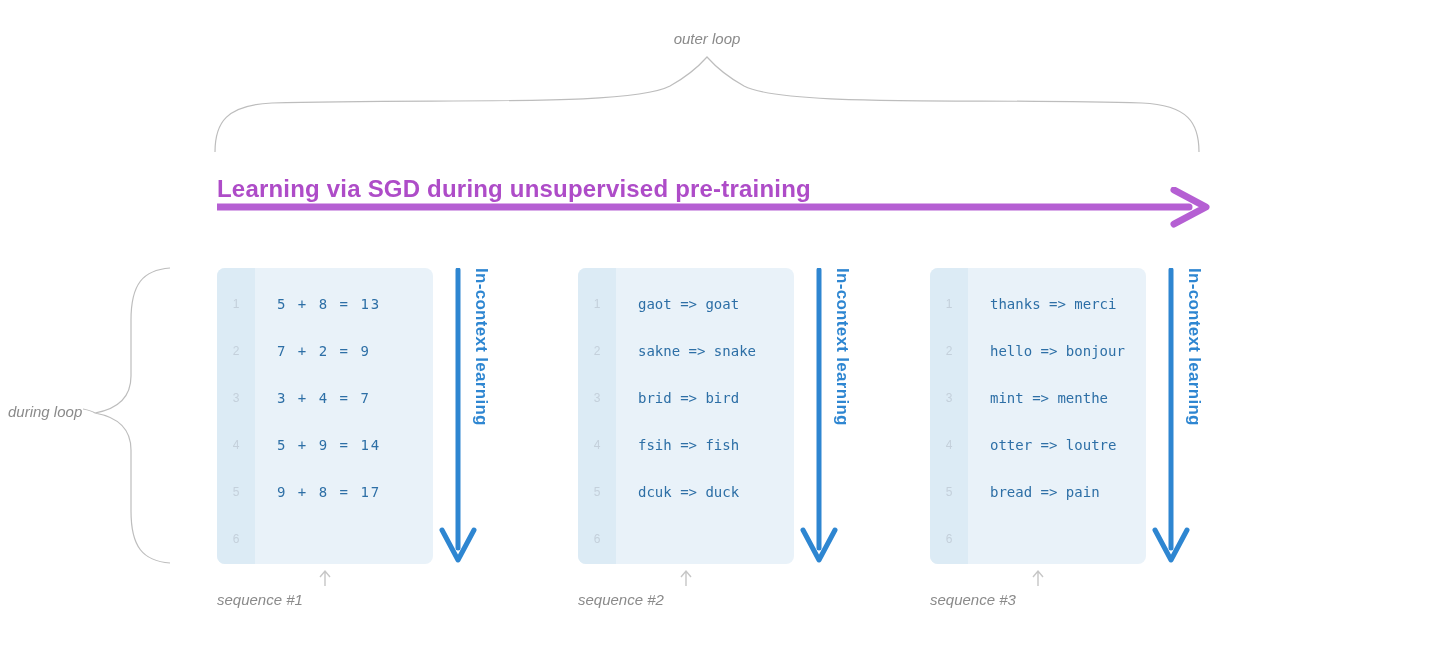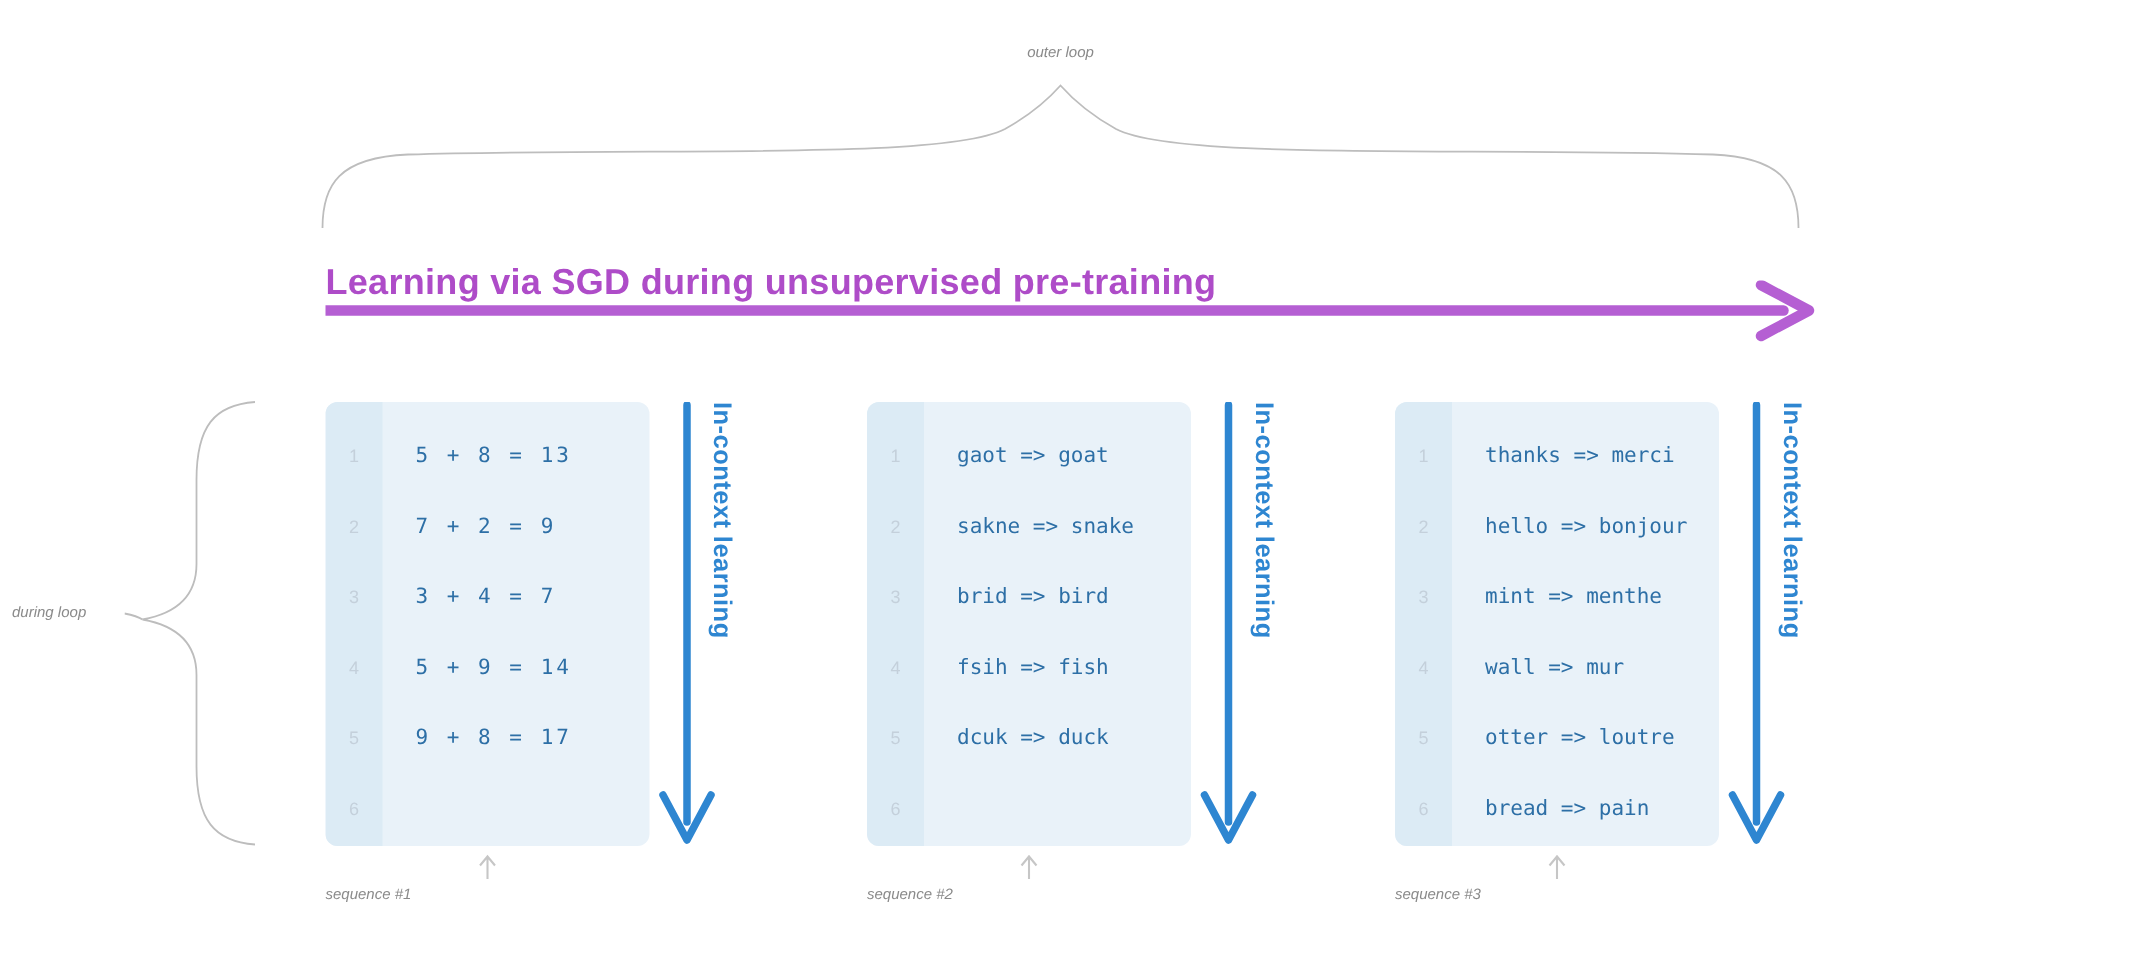--- a/index.html
+++ b/index.html
@@ -8,21 +8,21 @@
     width:1432px;height:646px;
     background:#ffffff;
     font-family:"Liberation Sans", sans-serif;
     overflow:hidden;
   }
   .abs{position:absolute;}
   
   .annot{
     font-style:italic;
     color:#8a8a8a;
-    font-size:10px;
+    font-size:15px;
     white-space:nowrap;
   }
   
   .sgd-heading{
     font-weight:bold;
     font-size:24px;
     color:#ae4cc8;
     white-space:nowrap;
     letter-spacing:0.2px;
   }
@@ -153,21 +153,20 @@
       <div class="num">2</div>
       <div class="num">3</div>
       <div class="num">4</div>
       <div class="num">5</div>
       <div class="num">6</div>
     </div>
     <div class="lines">
       <div class="line">thanks =&gt; merci</div>
       <div class="line">hello =&gt; bonjour</div>
       <div class="line">mint =&gt; menthe</div>
-      <div class="line">wall =&gt; mur</div>
       <div class="line">otter =&gt; loutre</div>
       <div class="line">bread =&gt; pain</div>
     </div>
   </div>
 
   <div class="icl-group" style="left:439px;">
     <svg class="icl-arrow" width="38" height="300" viewBox="0 0 38 300">
       <path class="stroke-blue" stroke-width="5" stroke-linecap="round" d="M19,2 L19,280"></path>
       <path class="stroke-blue" stroke-width="5" stroke-linecap="round" stroke-linejoin="round" d="M3,262 L19,292 L35,262"></path>
     </svg>

